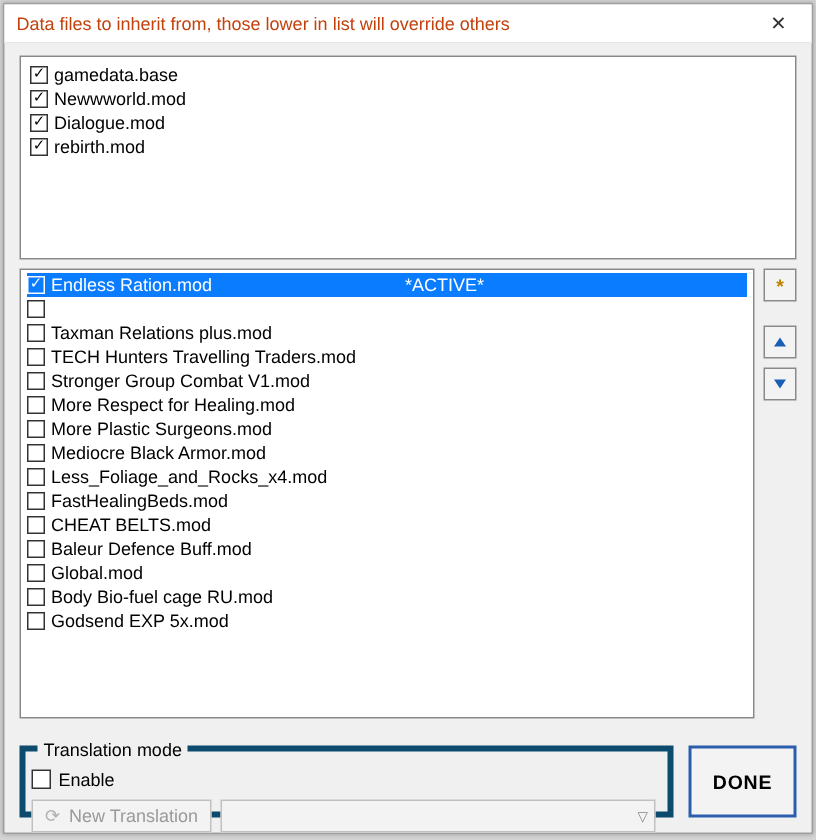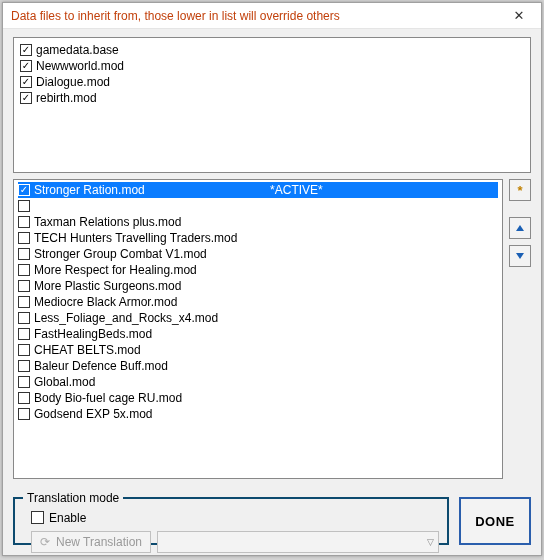--- a/index.html
+++ b/index.html
@@ -142,23 +142,23 @@
     position: absolute;
     left: 10px;
     right: 10px;
     bottom: 10px;
     display: flex;
     align-items: stretch;
     gap: 10px;
   }
   .trans-group {
     flex: 1;
-    border: 2px solid #0c4a6e;
+    border: 4px solid #0c4a6e;
     position: relative;
-    padding: 12px 8px 8px 16px;
+    padding: 12px 8px 8px 4px;
     height: 48px;
   }
   .trans-group .legend {
     position: absolute;
     top: -8px;
     left: 8px;
     background: #f0f0f0;
     padding: 0 4px;
     font-size: 12px;
   }
@@ -248,21 +248,21 @@
       <div class="chk-row">
         <span class="chk checked"></span>
         <span>rebirth.mod</span>
       </div>
     </div>
 
   <div class="mid-area">
     <div class="mid-panel" id="mods-list">
         <div class="mod-row selected">
           <span class="chk checked sel"></span>
-          <span class="label">Stronger Ration.mod</span>
+          <span class="label">Endless Ration.mod</span>
           <span class="active-flag">*ACTIVE*</span>
         </div>
         <div class="mod-row">
           <span class="chk"></span>
         </div>
         <div class="mod-row">
           <span class="chk"></span>
           <span class="label">Taxman Relations plus.mod</span>
         </div>
         <div class="mod-row">

